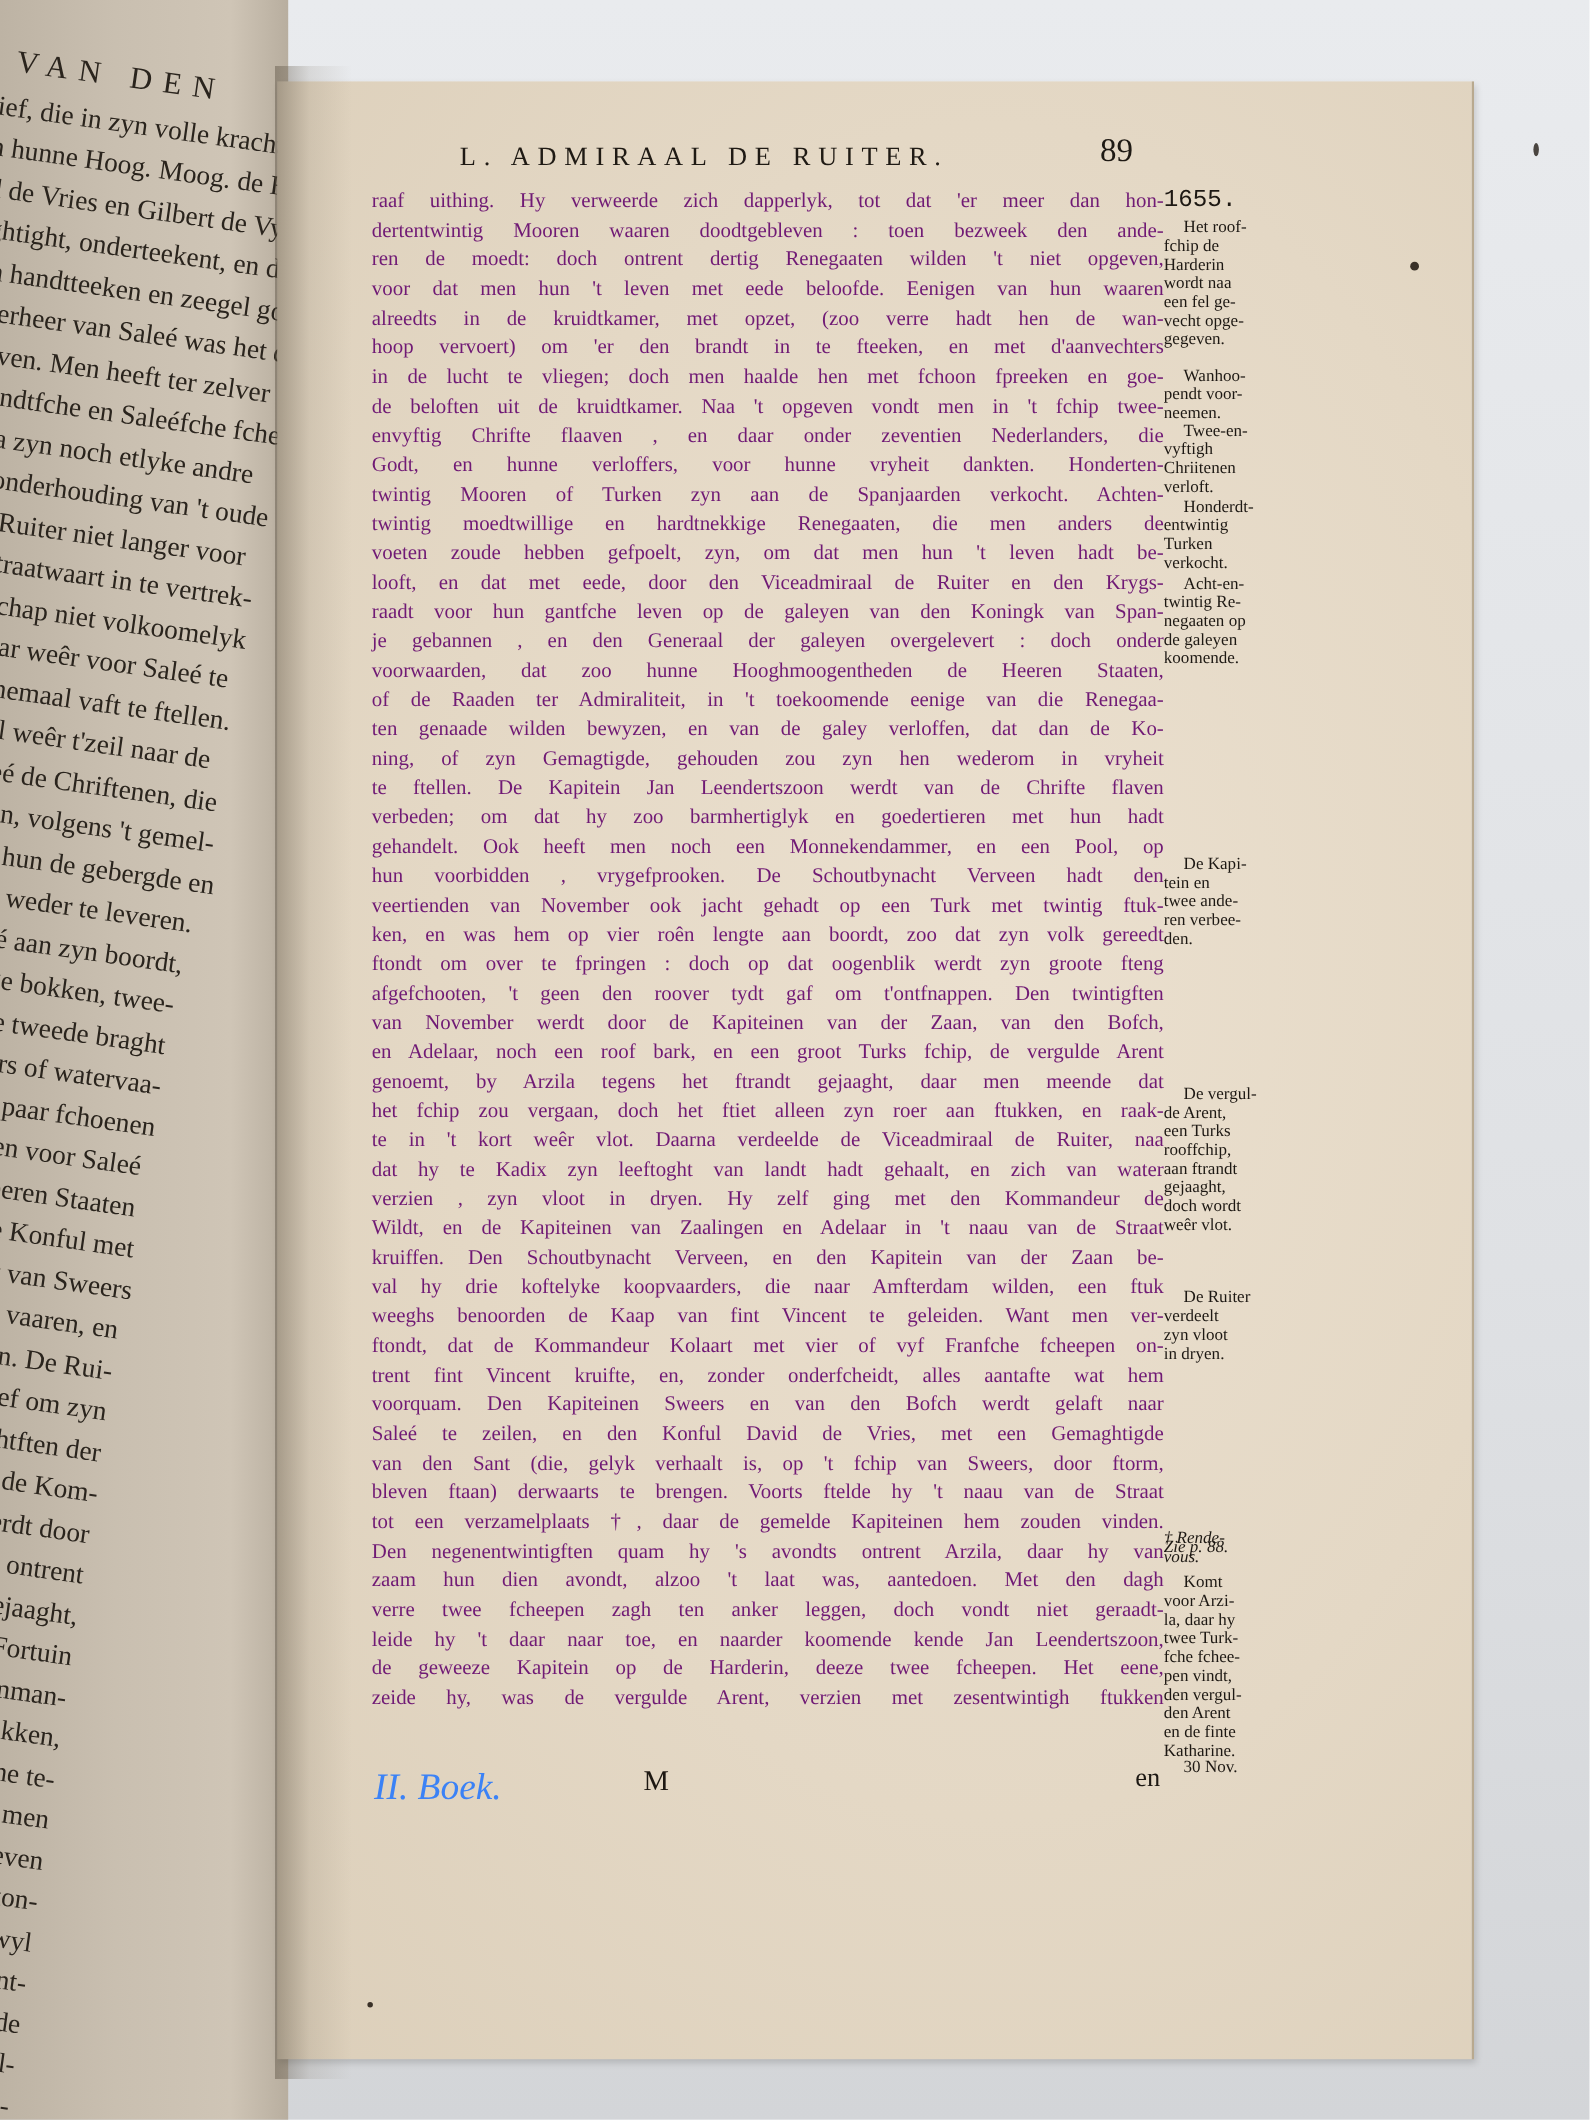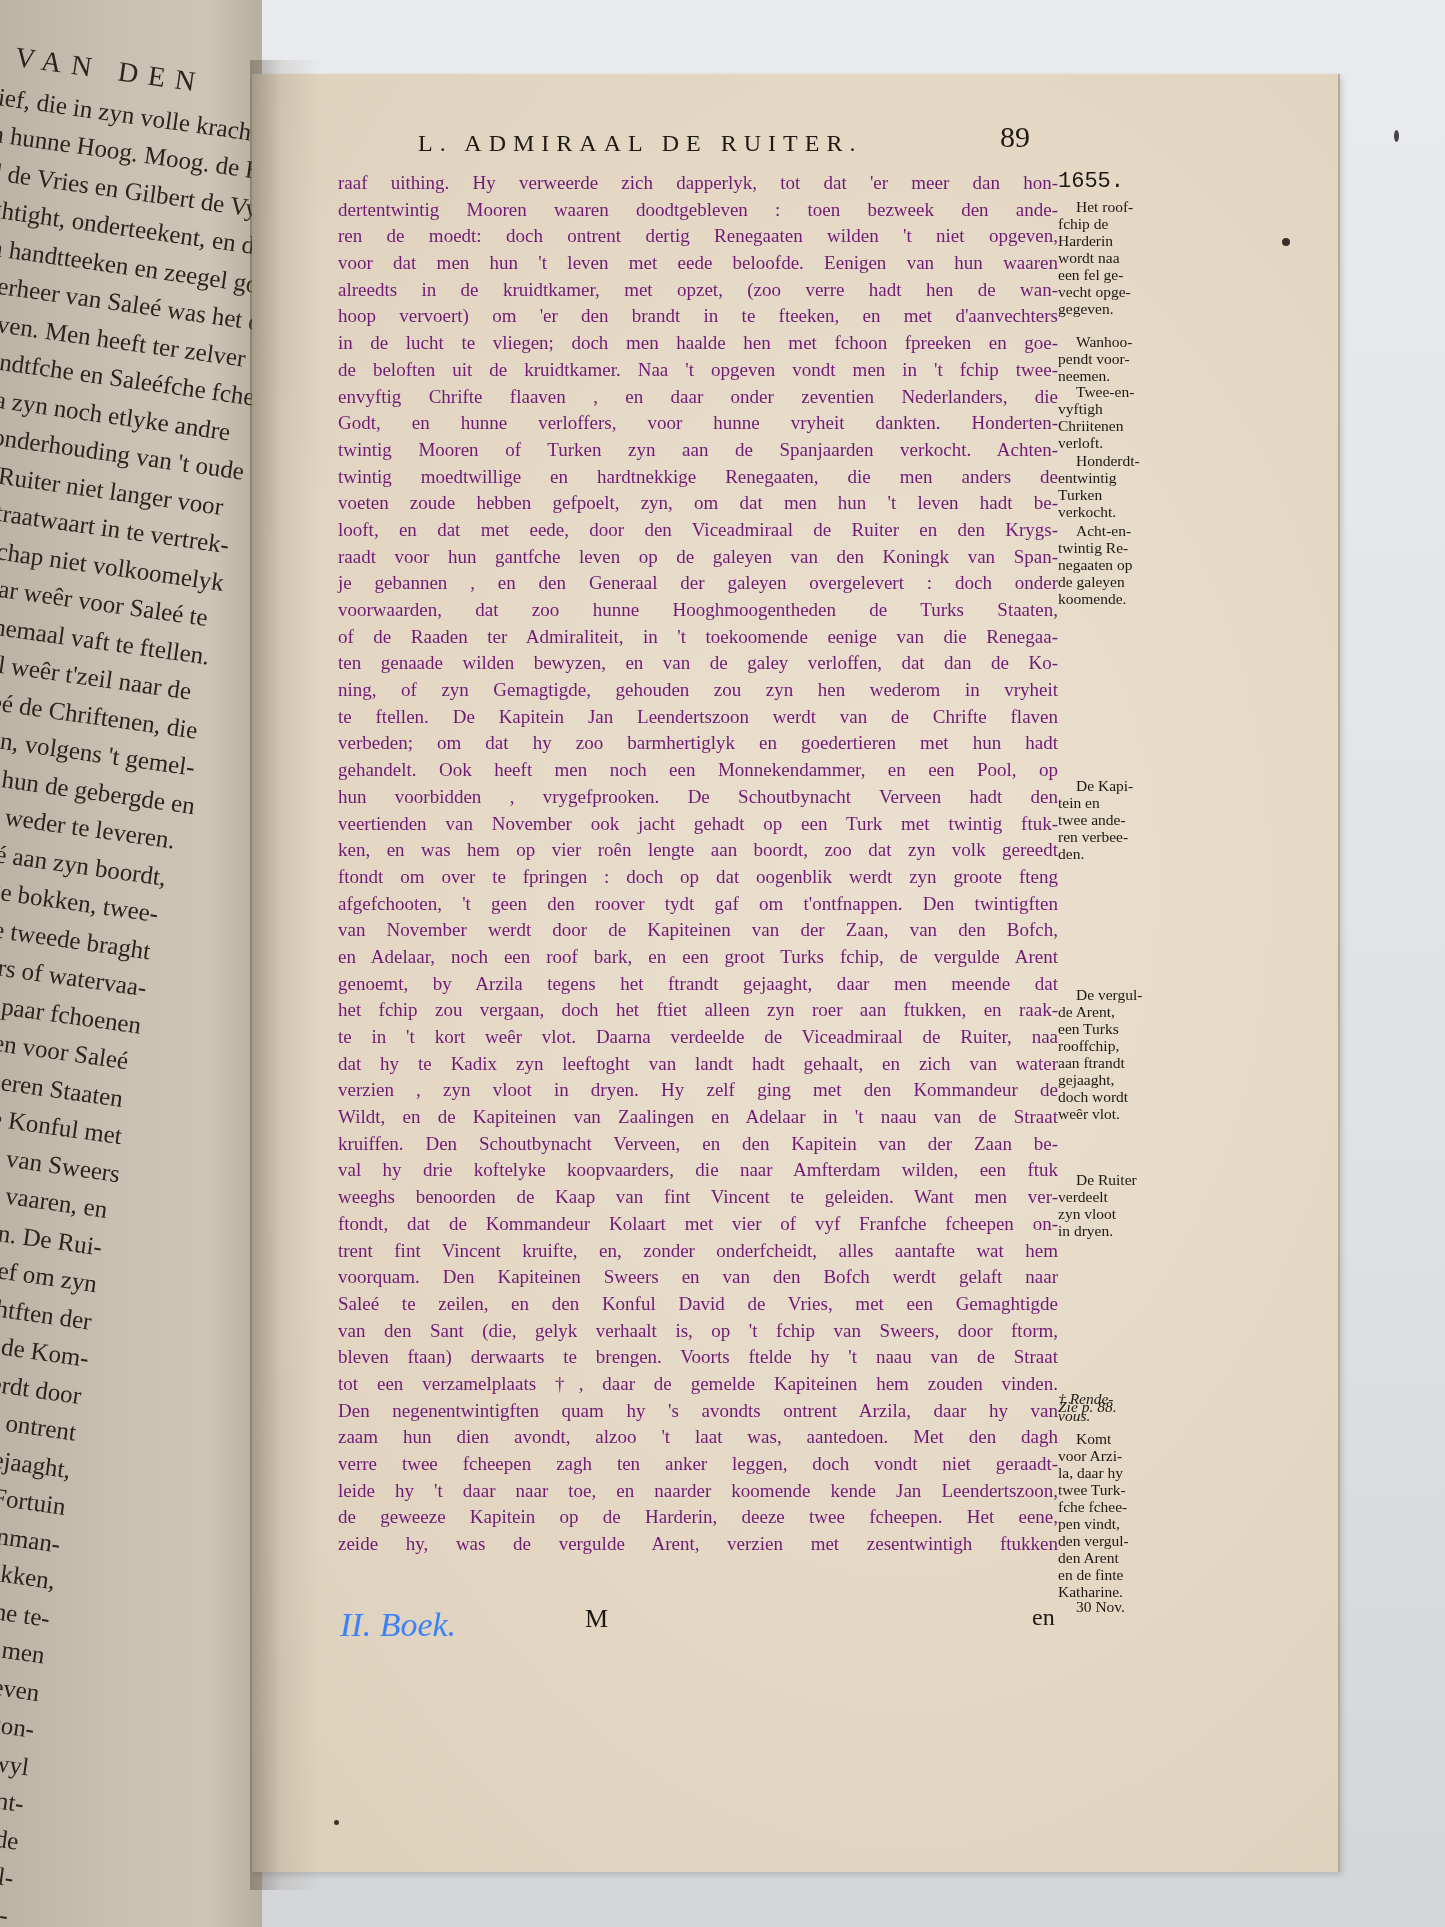--- a/index.html
+++ b/index.html
@@ -130,21 +130,21 @@
     <span class="line">in de lucht te vliegen; doch men haalde hen met fchoon fpreeken en goe-</span>
     <span class="line">de beloften uit de kruidtkamer. Naa 't opgeven vondt men in 't fchip twee-</span>
     <span class="line">envyftig Chrifte flaaven , en daar onder zeventien Nederlanders, die</span>
     <span class="line">Godt, en hunne verloffers, voor hunne vryheit dankten. Honderten-</span>
     <span class="line">twintig Mooren of Turken zyn aan de Spanjaarden verkocht. Achten-</span>
     <span class="line">twintig moedtwillige en hardtnekkige Renegaaten, die men anders de</span>
     <span class="line">voeten zoude hebben gefpoelt, zyn, om dat men hun 't leven hadt be-</span>
     <span class="line">looft, en dat met eede, door den Viceadmiraal de Ruiter en den Krygs-</span>
     <span class="line">raadt voor hun gantfche leven op de galeyen van den Koningk van Span-</span>
     <span class="line">je gebannen , en den Generaal der galeyen overgelevert : doch onder</span>
-    <span class="line">voorwaarden, dat zoo hunne Hooghmoogentheden de Turks Staaten,</span>
+    <span class="line">voorwaarden, dat zoo hunne Hooghmoogentheden de Heeren Staaten,</span>
     <span class="line">of de Raaden ter Admiraliteit, in 't toekoomende eenige van die Renegaa-</span>
     <span class="line">ten genaade wilden bewyzen, en van de galey verloffen, dat dan de Ko-</span>
     <span class="line">ning, of zyn Gemagtigde, gehouden zou zyn hen wederom in vryheit</span>
     <span class="line">te ftellen. De Kapitein Jan Leendertszoon werdt van de Chrifte flaven</span>
     <span class="line">verbeden; om dat hy zoo barmhertiglyk en goedertieren met hun hadt</span>
     <span class="line">gehandelt. Ook heeft men noch een Monnekendammer, en een Pool, op</span>
     <span class="line">hun voorbidden , vrygefprooken. De Schoutbynacht Verveen hadt den</span>
     <span class="line">veertienden van November ook jacht gehadt op een Turk met twintig ftuk-</span>
     <span class="line">ken, en was hem op vier roên lengte aan boordt, zoo dat zyn volk gereedt</span>
     <span class="line">ftondt om over te fpringen : doch op dat oogenblik werdt zyn groote fteng</span>

